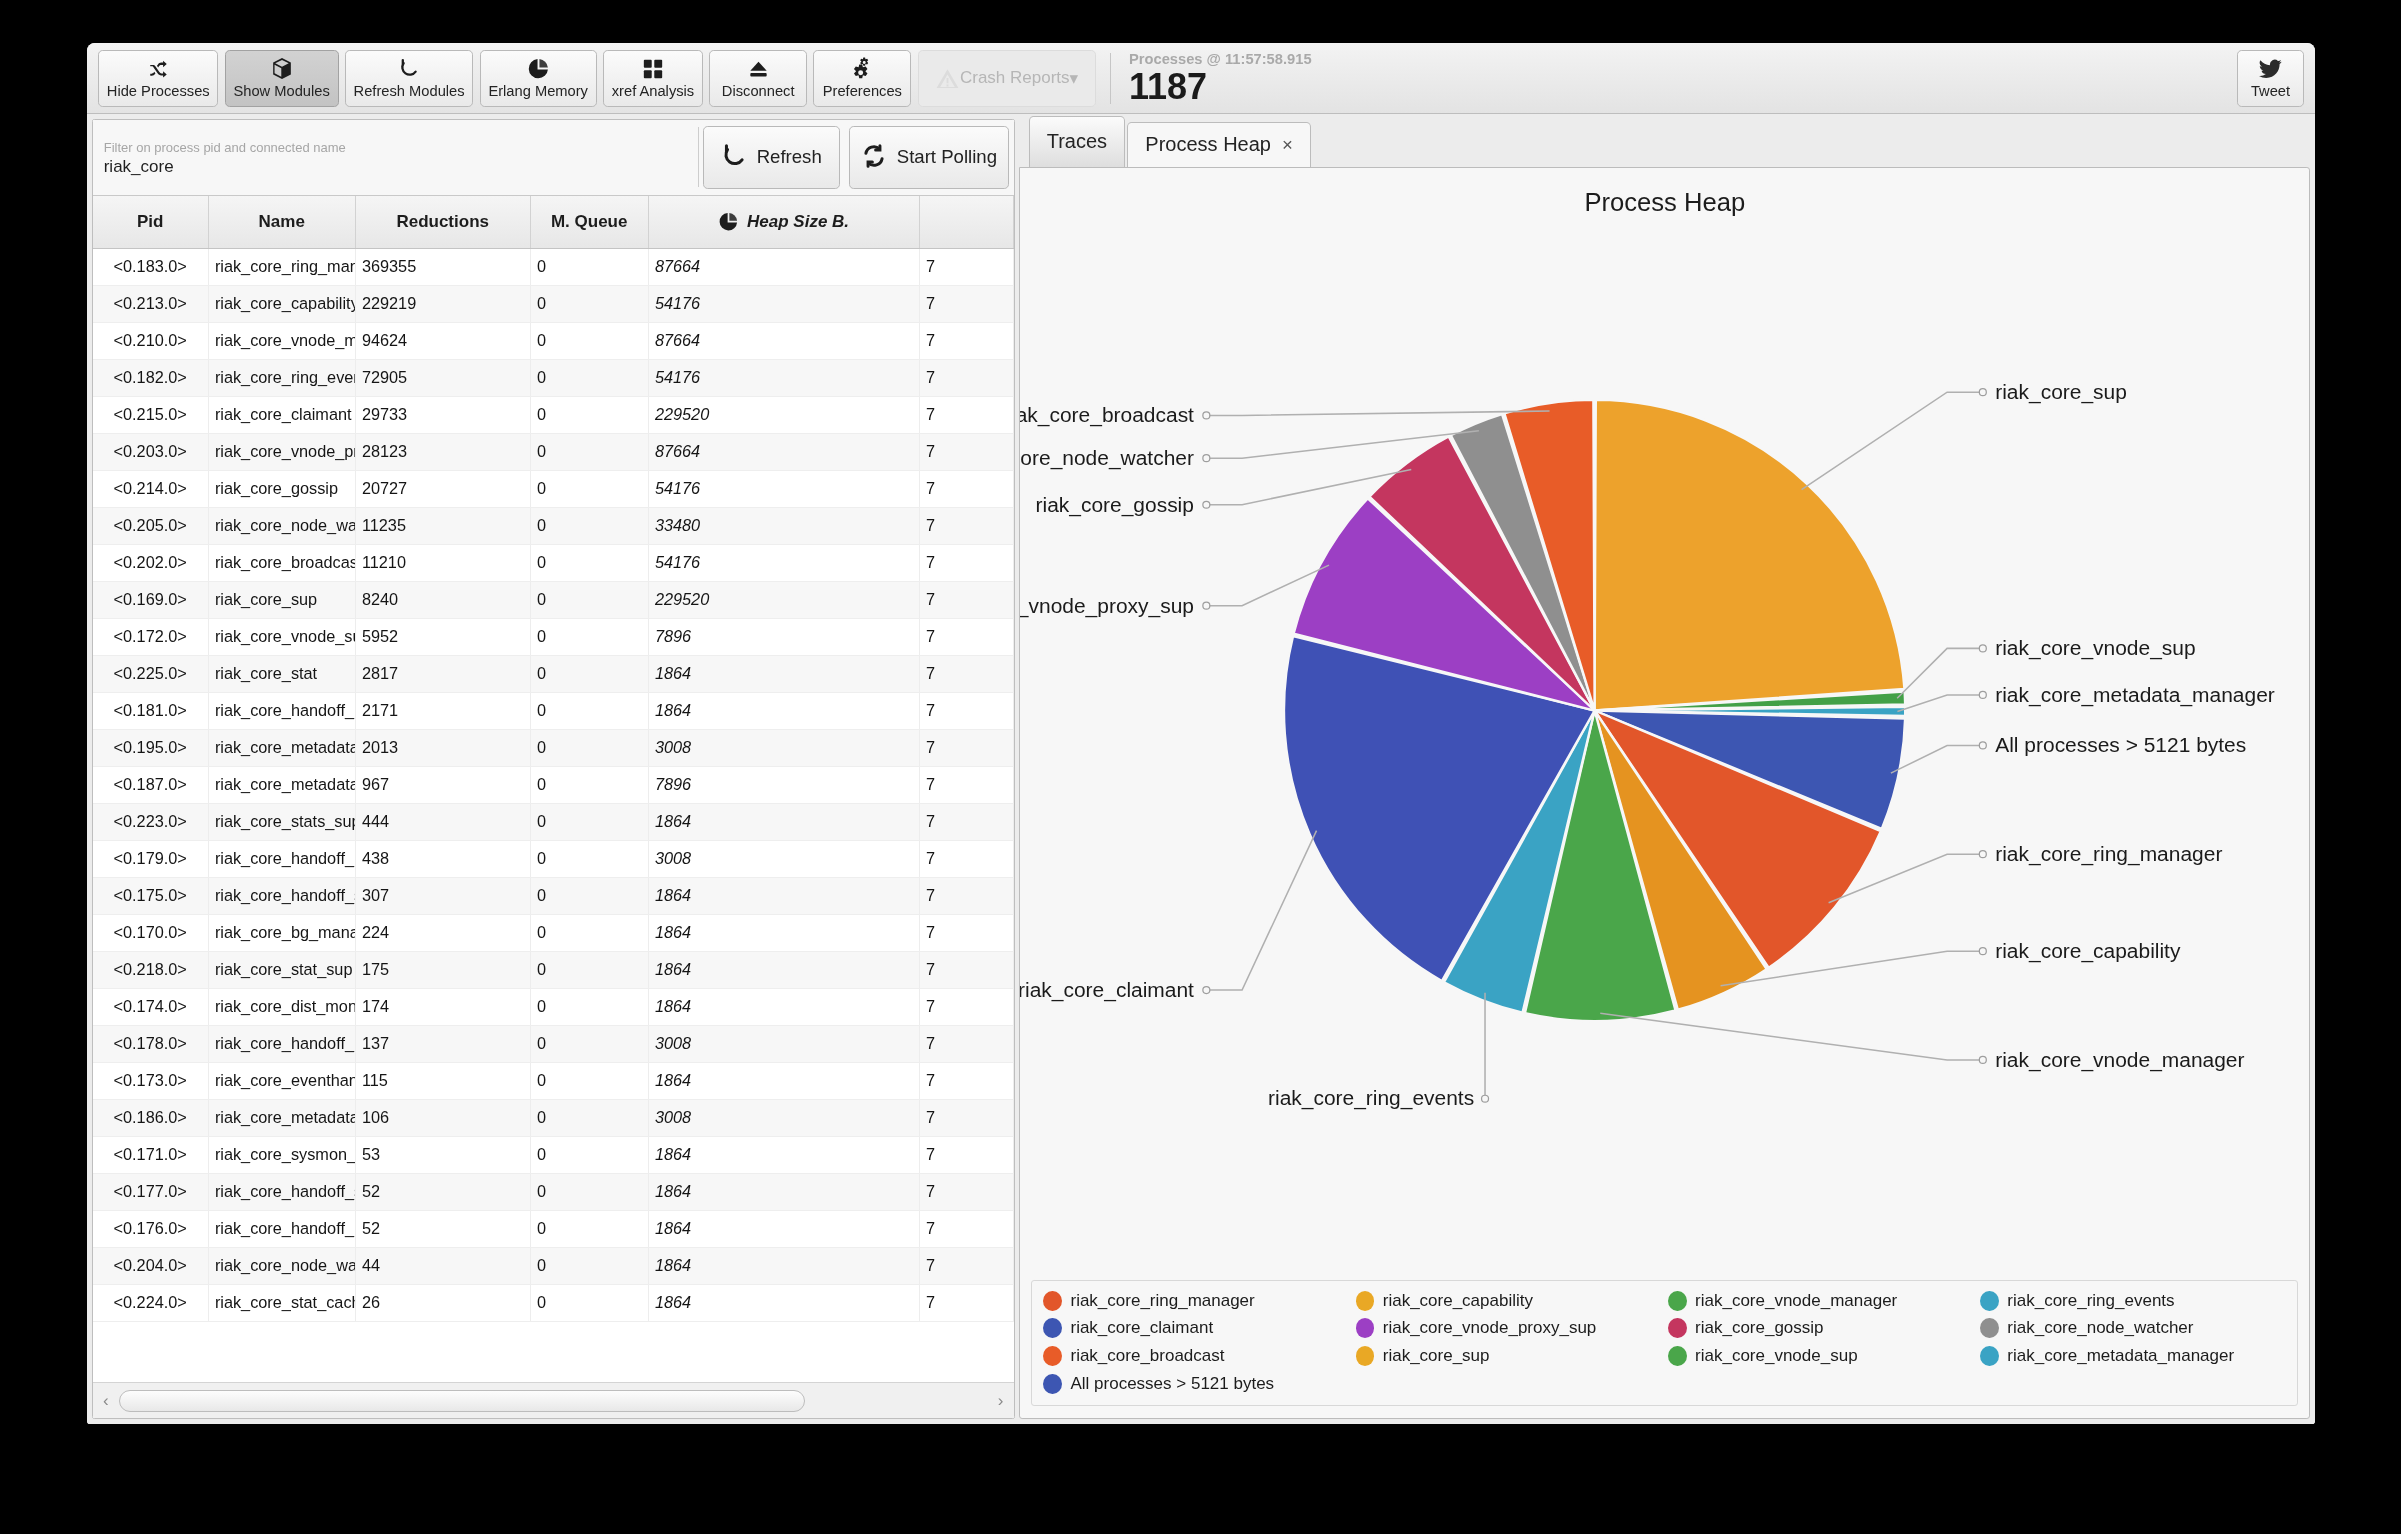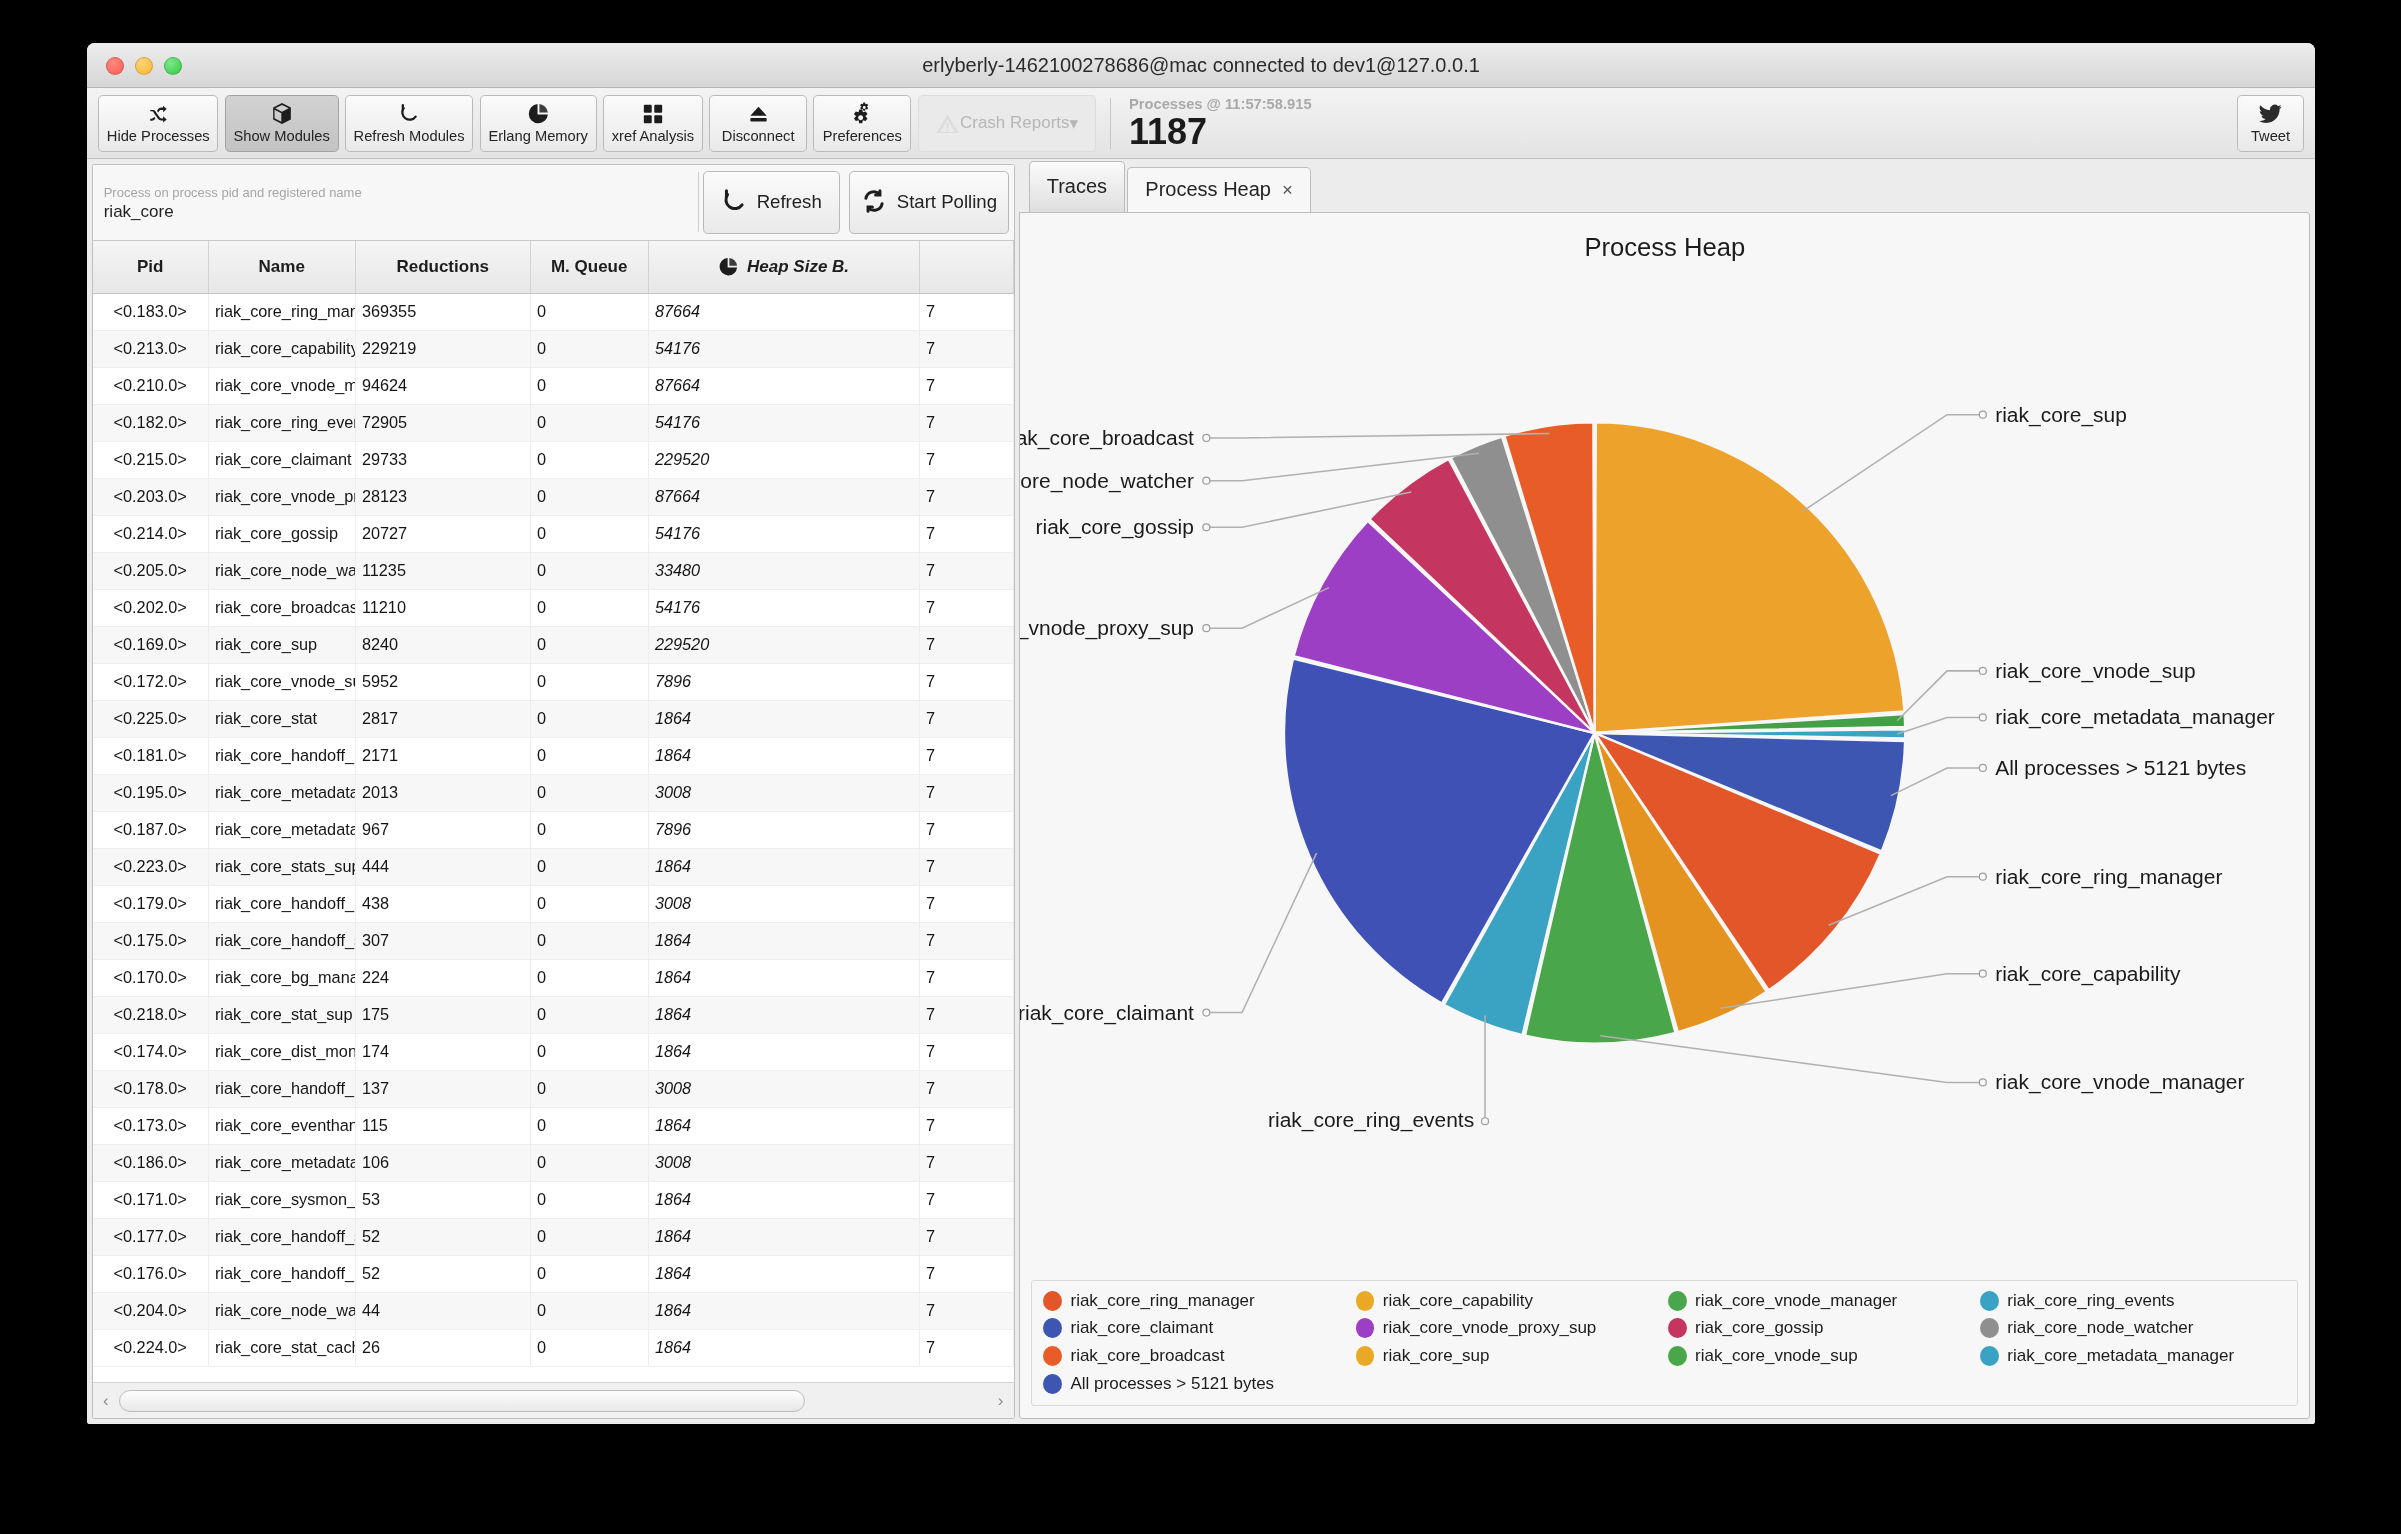--- a/index.html
+++ b/index.html
@@ -157,28 +157,20 @@
   }
   .lg-item { display:flex; align-items:center; gap:8.5px; cursor:pointer; }
   .lg-dot { width:18.6px; height:20px; border-radius:50%; flex:0 0 18.6px; }
   .lg-lbl { font-size:17px; color:#1c1c1c; white-space:nowrap; }
 </style>
 </head>
 <body>
 
 <div id="app-window">
 
-  <div id="titlebar">
-    <div id="traffic-lights">
-      <div class="tl red"></div>
-      <div class="tl yellow"></div>
-      <div class="tl green"></div>
-    </div>
-    <div id="window-title">erlyberly-1462100278686@mac connected to dev1@127.0.0.1</div>
-  </div>
 
   <div id="toolbar">
 
     <div class="tbtn">
       <span class="ico">
         <svg width="23" height="22" viewBox="0 0 24 24" fill="#1d1d1d">
             <path d="M17 3l4 3.5-4 3.5V7.6h-2.1c-1 0-1.7.5-2.4 1.5l-.9 1.3-1.3-1.9.7-1C12.2 5.8 13.5 5 15 5h2V3zM3 7.6h3.2c1 0 1.7.5 2.4 1.5l4.3 6.2c.7 1 1.4 1.5 2.4 1.5H17v-2.4l4 3.5-4 3.5V19h-2.1c-1.6 0-2.9-.8-3.9-2.3L6.8 10.5c-.6-1-1.2-1.4-2.1-1.4H3V7.6zM3 17.2h1.7c.9 0 1.5-.4 2.1-1.3l.6-.9 1.3 1.9-.3.4C7.5 18.6 6.2 19.4 4.6 19.4H3v-2.2z"></path>
           </svg>
       </span>
       <span class="lbl">Hide Processes</span>
@@ -273,21 +265,21 @@
       <span class="lbl">Tweet</span>
     </div>
   </div>
 
   <div id="content">
 
     <div id="left-panel">
 
       <div id="filter-bar">
         <div id="filter-field">
-          <div class="ph">Process on process pid and registered name</div>
+          <div class="ph">Filter on process pid and connected name</div>
           <div class="val">riak_core</div>
         </div>
         <div id="filter-sep"></div>
 
         <div class="fbtn">
           <span class="ico">
             <svg width="26" height="28" viewBox="0 0 24 26" fill="none" stroke="#1d1d1d" stroke-width="2.8" stroke-linecap="round">
               <path d="M5 8.5V3.5"></path>
                 <path d="M19.5 16.5A8.2 8.2 0 1 1 6 7"></path>
             </svg>

